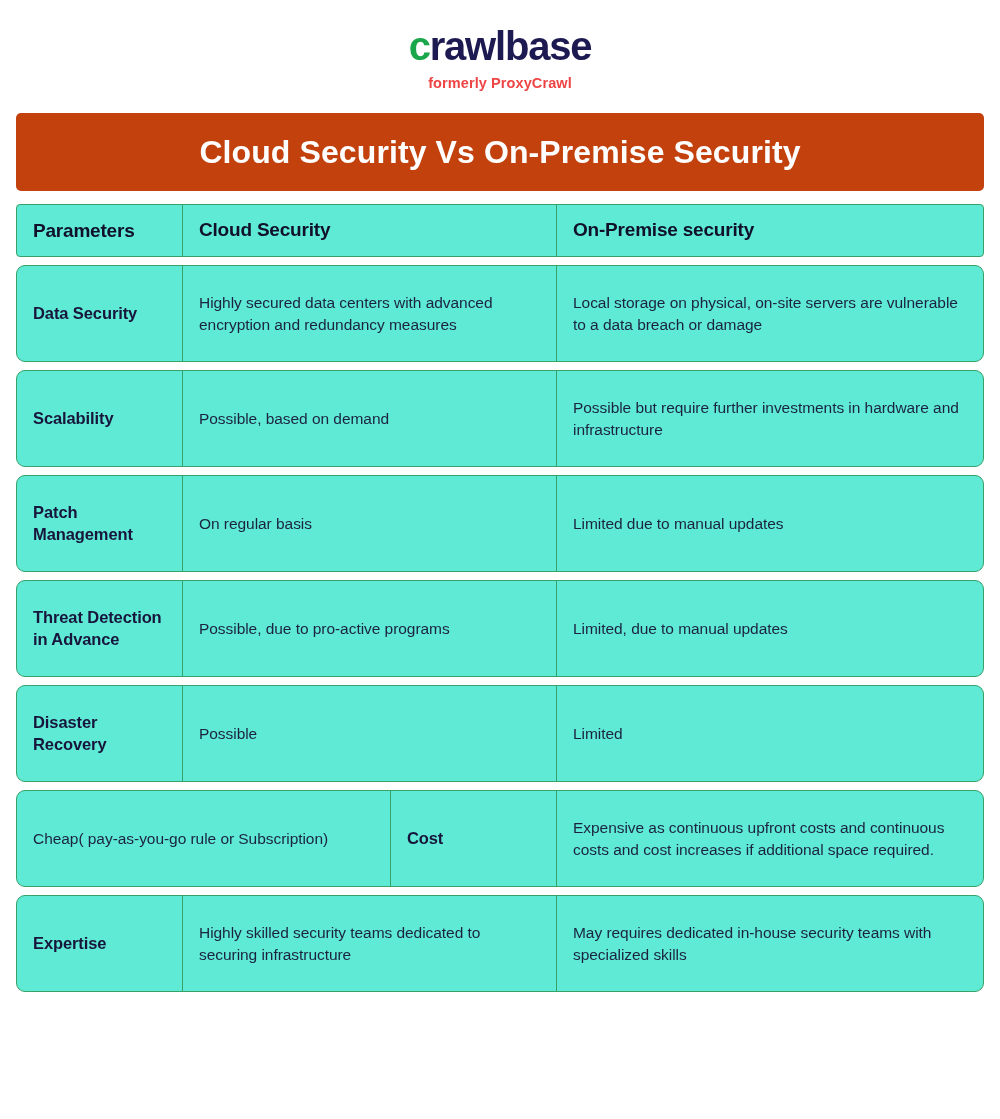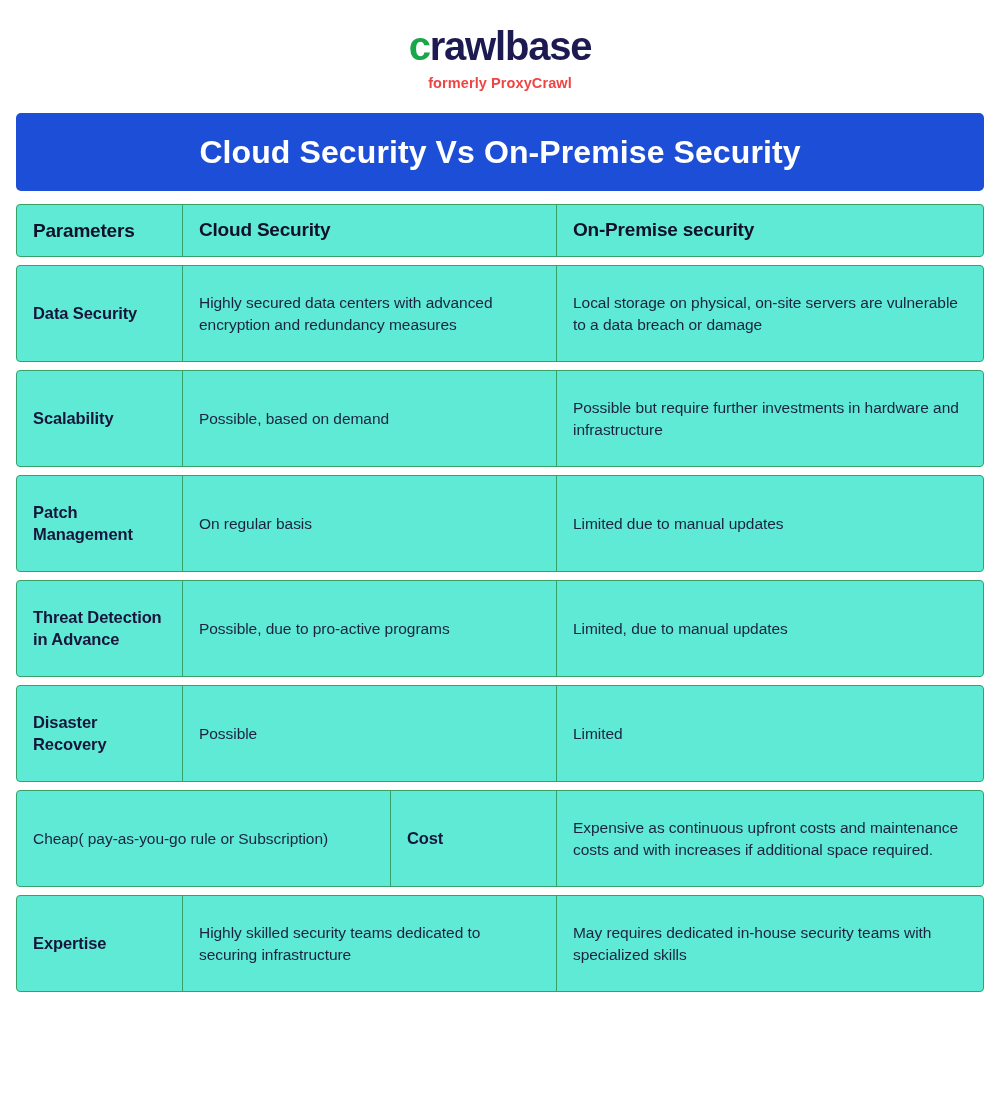--- a/index.html
+++ b/index.html
@@ -46,21 +46,21 @@
     font-size: 14.5px;
     font-weight: 600;
     color: #ef4444;
     letter-spacing: 0.1px;
   }
 
   
   .title-banner {
     margin: 22px 16px 0 16px;
     height: 78px;
-    background: #1d4ed8;
+    background: #c2410c;
     border-radius: 5px;
     display: flex;
     align-items: center;
     justify-content: center;
   }
   .title-banner-text {
     color: #ffffff;
     font-size: 32px;
     font-weight: 700;
     letter-spacing: 0.1px;
@@ -78,20 +78,21 @@
     background: #5eead4;
     margin-bottom: 8px;
     box-sizing: border-box;
     overflow: hidden;
   }
   .row.header-row {
     height: 53px;
   }
   .row.body-row {
     min-height: 97px;
+    border-radius: 9px;
   }
   .cell {
     box-sizing: border-box;
     display: flex;
     align-items: center;
     padding: 10px 16px;
   }
   .cell.c-param {
     width: 166px;
     flex: 0 0 166px;
@@ -208,21 +209,21 @@
           <span class="txt">Limited</span>
         </div>
     </div>
 
     <div class="row body-row">
       <div class="cell c-cloud">
           <span class="txt">Cheap( pay-as-you-go rule or Subscription)</span>
         </div>
       <div class="cell c-param">Cost</div>
       <div class="cell c-onprem">
-          <span class="txt">Expensive as continuous upfront costs and maintenance costs and with increases if additional space required.</span>
+          <span class="txt">Expensive as continuous upfront costs and continuous costs and cost increases if additional space required.</span>
         </div>
     </div>
 
     <div class="row body-row">
       <div class="cell c-param">Expertise</div>
       <div class="cell c-cloud">
           <span class="txt">Highly skilled security teams dedicated to securing infrastructure</span>
         </div>
       <div class="cell c-onprem">
           <span class="txt">May requires dedicated in-house security teams with specialized skills</span>

